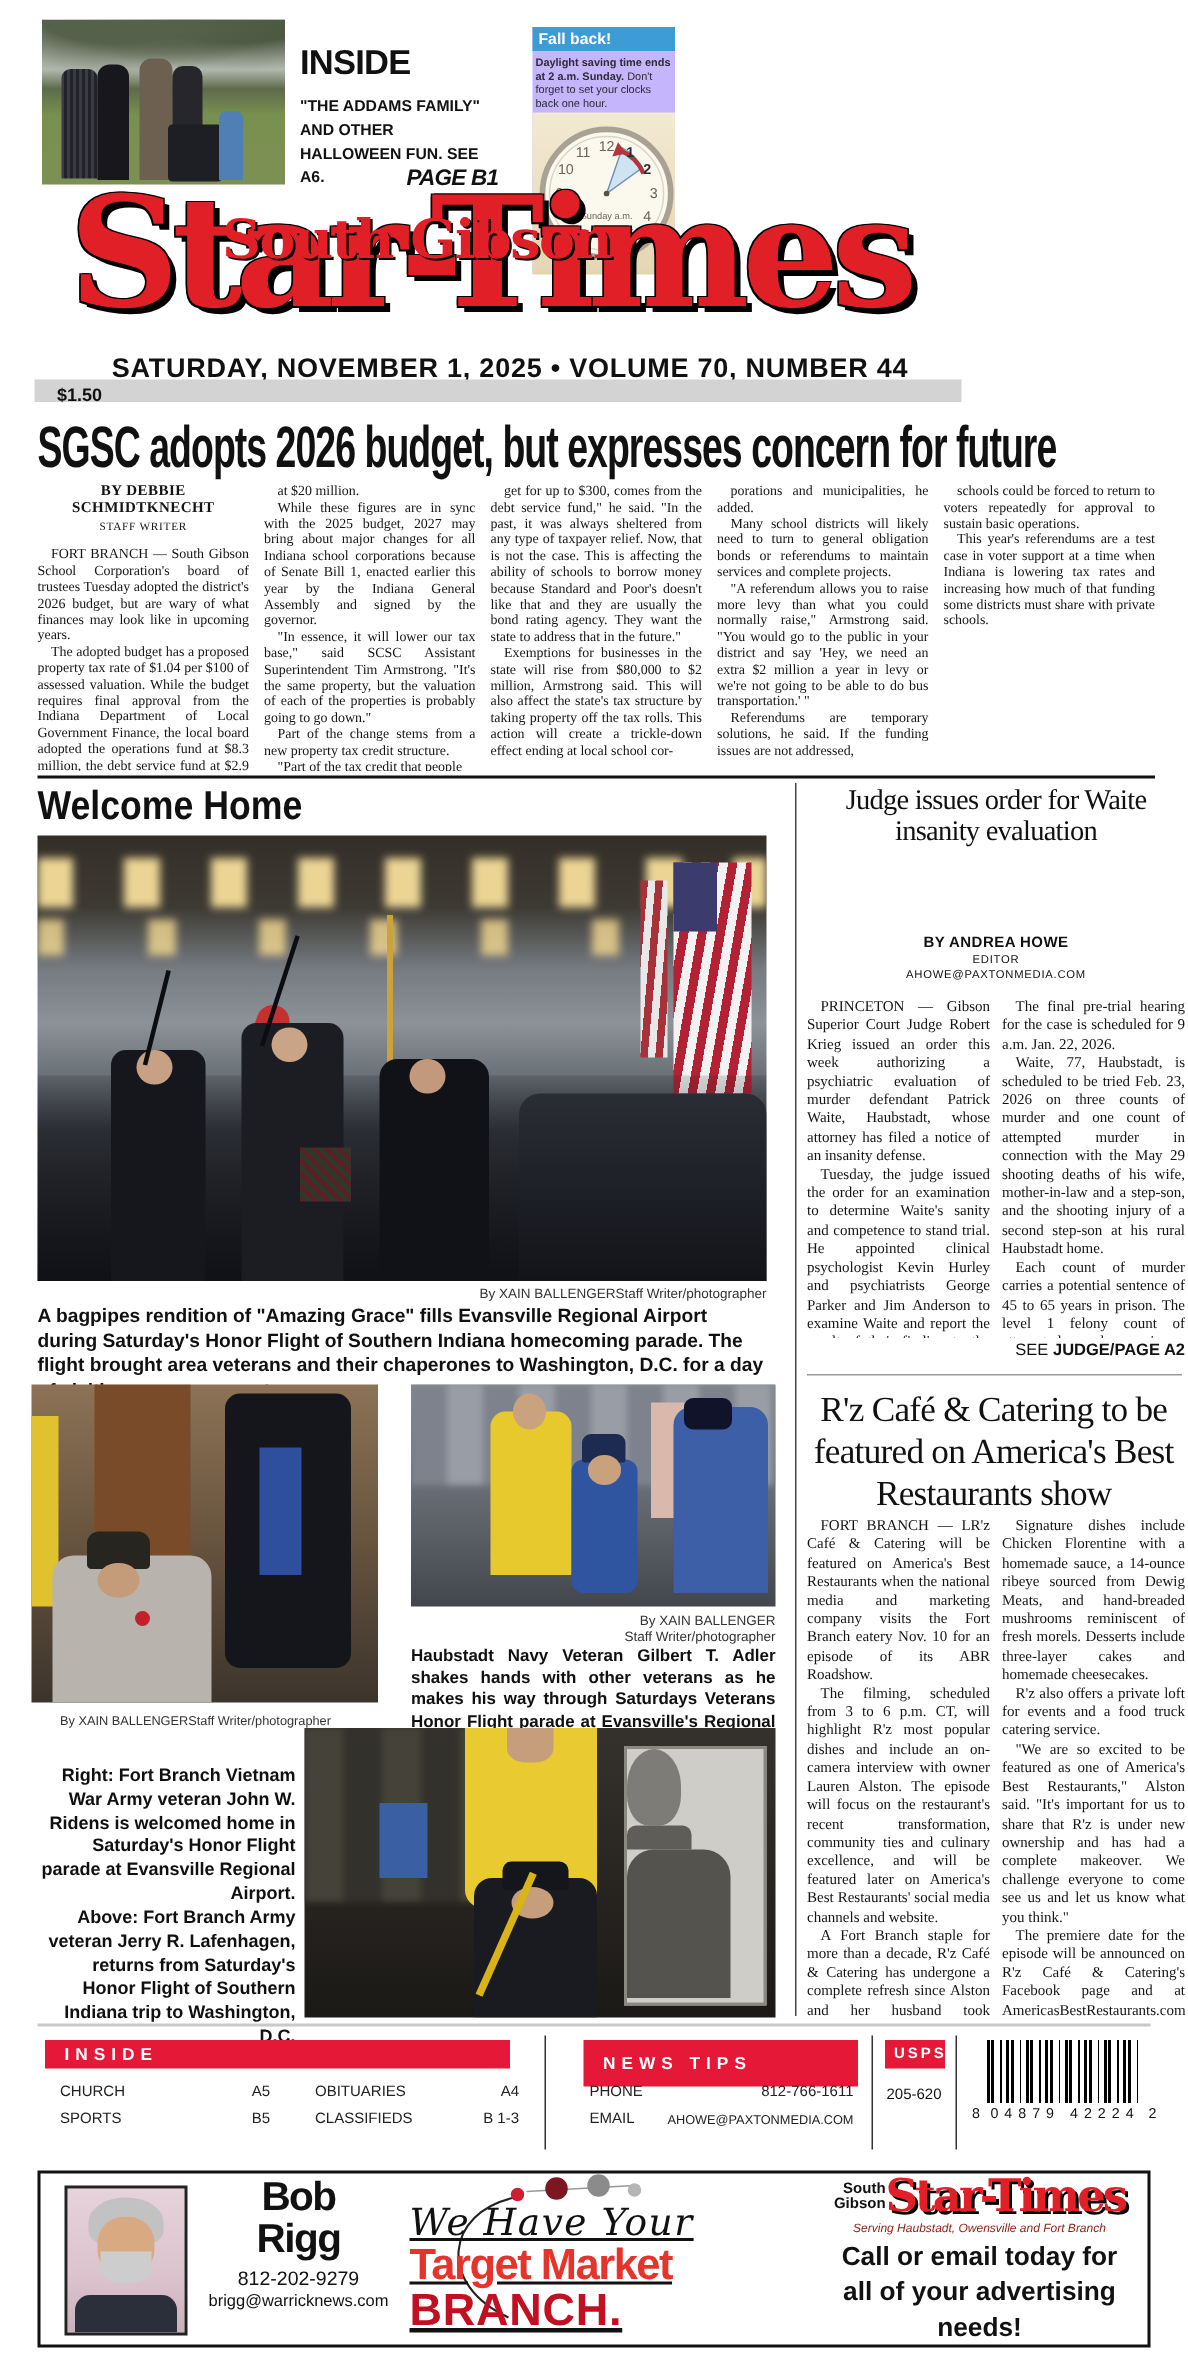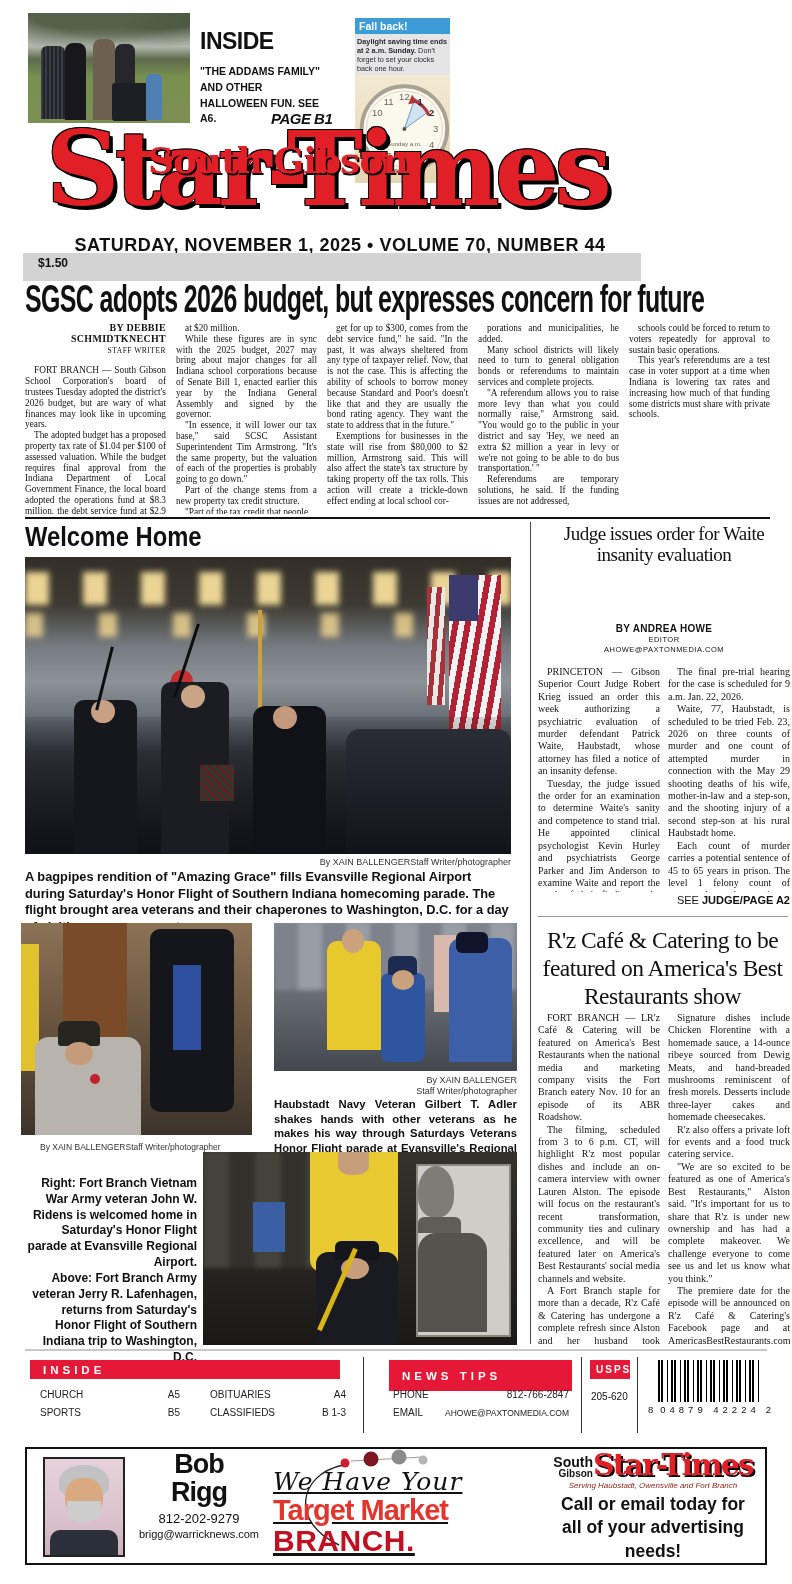--- a/index.html
+++ b/index.html
@@ -39,21 +39,21 @@
     <div style="left:52%;top:64%;width:22%;height:34%;background:#1d1f24;border-radius:3px;"></div>
     <div style="left:73%;top:55%;width:10%;height:42%;border-radius:5px 5px 0 0;background:#4f7fb5;"></div>
   </div>
 
   <div class="abs" style="left:200px;top:28px;width:142px;">
     <div style="font-size:23px;font-weight:bold;letter-spacing:-.5px;">INSIDE</div>
     <div style="margin-top:9px;font-size:10.5px;font-weight:bold;line-height:1.5;width:128px;">"THE ADDAMS FAMILY" AND OTHER HALLOWEEN FUN. SEE A6.</div>
   </div>
   <div class="abs" style="left:271px;top:110px;font-size:15px;font-weight:bold;font-style:italic;letter-spacing:-.5px;">PAGE B1</div>
 
-  <div class="abs" style="left:355px;top:18px;width:95px;height:164px;background:#e5e5e5;">
+  <div class="abs" style="left:355px;top:18px;width:95px;height:164px;background:#c4b5fd;">
     <div style="background:#3d9cd6;color:#fff;font-weight:bold;font-size:10.5px;padding:2px 4px;">Fall back!</div>
     <div style="font-size:7.3px;line-height:1.25;color:#2b2b33;padding:3px 2px 2px 2px;">
       <b>Daylight saving time ends at 2 a.m. Sunday.</b><span> Don't forget to set your clocks back one hour.</span>
     </div>
     <div style="height:108px;background:linear-gradient(180deg,#f3ead3,#e4d5b2);">
       <svg width="95" height="108" viewBox="0 0 100 112">
         <circle cx="52" cy="56" r="45" fill="#fbf8ee" stroke="#a9a294" stroke-width="4"></circle>
         <circle cx="52" cy="56" r="40" fill="none" stroke="#ddd5c2" stroke-width="1"></circle>
         <path d="M52 56 L63 24 A34 34 0 0 1 77 38 Z" fill="#cfe3f2" stroke="#6d93b5" stroke-width="1"></path>
         <path d="M78 42 A30 30 0 0 0 62 26" fill="none" stroke="#b5343c" stroke-width="3.2"></path>
@@ -74,29 +74,29 @@
           </g>
         <text x="52" y="74" font-size="6.5" text-anchor="middle" fill="#6b6558">Sunday a.m.</text>
         <circle cx="52" cy="56" r="2" fill="#55504a"></circle>
       </svg>
     </div>
   </div>
 
   <div class="abs masthead-red" style="left:46px;top:118px;font-size:102px;line-height:1;letter-spacing:-5px;text-shadow:4px 4px 0 #000,-1px -1px 0 #000,1px -1px 0 #000,-1px 1px 0 #000;">Star-Times</div>
   <div class="abs masthead-red" style="left:148px;top:139px;font-size:36px;letter-spacing:-1px;text-shadow:1.5px 1.5px 0 #000;">South Gibson</div>
   <div class="abs" style="left:60px;top:235px;width:560px;text-align:center;font-size:18px;font-weight:bold;letter-spacing:.5px;">SATURDAY, NOVEMBER 1, 2025  •  VOLUME 70, NUMBER 44</div>
-  <div class="abs" style="left:23px;top:253px;width:618px;height:28px;background:#d3d3d3;">
+  <div class="abs" style="left:23px;top:253px;width:618px;height:15px;background:#d3d3d3;">
     <span style="font-size:12px;font-weight:bold;margin-left:15px;line-height:20px;">$1.50</span>
   </div>
 
   <div class="abs condensed" style="left:25px;top:277px;font-size:39px;font-weight:bold;letter-spacing:-1px;transform:scaleX(.64);">SGSC adopts 2026 budget, but expresses concern for future</div>
 
   <div class="abs cols" style="left:25px;top:323px;width:745px;height:191px;gap:10px;">
     <div class="col lead-col">
-      <div style="text-align:right;margin-bottom:9px;">
+      <div style="text-align:center;margin-bottom:9px;">
         <div class="byline-name">BY DEBBIE SCHMIDTKNECHT</div>
         <div class="byline-title">STAFF WRITER</div>
       </div>
       <div>
           <p>FORT BRANCH — South Gibson School Corporation's board of trustees Tuesday adopted the district's 2026 budget, but are wary of what finances may look like in upcoming years.</p>
           <p>The adopted budget has a proposed property tax rate of $1.04 per $100 of assessed valuation. While the budget requires final approval from the Indiana Department of Local Government Finance, the local board adopted the operations fund at $8.3 million, the debt service fund at $2.9 million, and the education fund</p>
         </div>
     </div>
     <div class="col lead-col">
         <p>at $20 million.</p>
@@ -259,21 +259,21 @@
         <span>B 1-3</span>
       </div>
   </div>
 
   <div class="vrule" style="left:363px;top:1357px;height:76px;background:#333;"></div>
 
   <div class="abs redbar" style="left:389px;top:1360px;width:183px;height:31px;">NEWS TIPS</div>
   <div class="abs" style="left:393px;top:1389px;width:176px;">
     <div class="footrow">
         <span>PHONE</span>
-        <span>812-766-2847</span>
+        <span>812-766-1611</span>
       </div>
     <div class="footrow" style="font-size:8.5px;align-items:center;">
         <span style="font-size:10px;">EMAIL</span>
         <span>AHOWE@PAXTONMEDIA.COM</span>
       </div>
   </div>
 
   <div class="vrule" style="left:581px;top:1357px;height:76px;background:#333;"></div>
 
   <div class="abs redbar" style="left:590px;top:1360px;width:40px;height:19px;letter-spacing:2px;padding-left:6px;font-size:10px;">USPS</div>
@@ -312,21 +312,21 @@
         <circle cx="126" cy="8" r="7.5" fill="#8b8b8b"></circle>
         <circle cx="150" cy="11" r="4.5" fill="#b5b5b5"></circle>
       </svg>
       <div style="position:relative;margin-top:18px;font-family:'DejaVu Serif',serif;font-style:italic;font-size:25px;letter-spacing:1px;">We Have Your</div>
       <div style="position:relative;font-size:29px;font-weight:900;color:#e5342c;line-height:1.0;letter-spacing:-1px;">Target Market</div>
       <div style="position:relative;font-size:30px;font-weight:900;color:#c01021;line-height:1.05;letter-spacing:.5px;">BRANCH.</div>
     </div>
     <div class="abs" style="left:520px;top:2px;width:212px;text-align:center;">
       <div style="display:flex;justify-content:center;align-items:flex-start;">
         <div style="text-align:right;line-height:1;margin-top:4px;">
-          <div style="font-size:14px;font-weight:bold;">South</div>
+          <div style="font-size:10px;font-weight:bold;">South</div>
           <div style="font-size:10px;font-weight:bold;">Gibson</div>
         </div>
         <div class="masthead-red" style="font-size:30px;line-height:.95;letter-spacing:-2px;text-shadow:2px 2px 0 #000;">Star-Times</div>
       </div>
       <div style="font-size:8px;font-style:italic;color:#8b1d12;margin-top:1px;">Serving Haubstadt, Owensville and Fort Branch</div>
       <div style="font-size:17.5px;font-weight:bold;line-height:1.35;margin-top:3px;width:196px;margin-left:8px;">Call or email today for all of your advertising needs!</div>
     </div>
   </div>
 
 </div>

